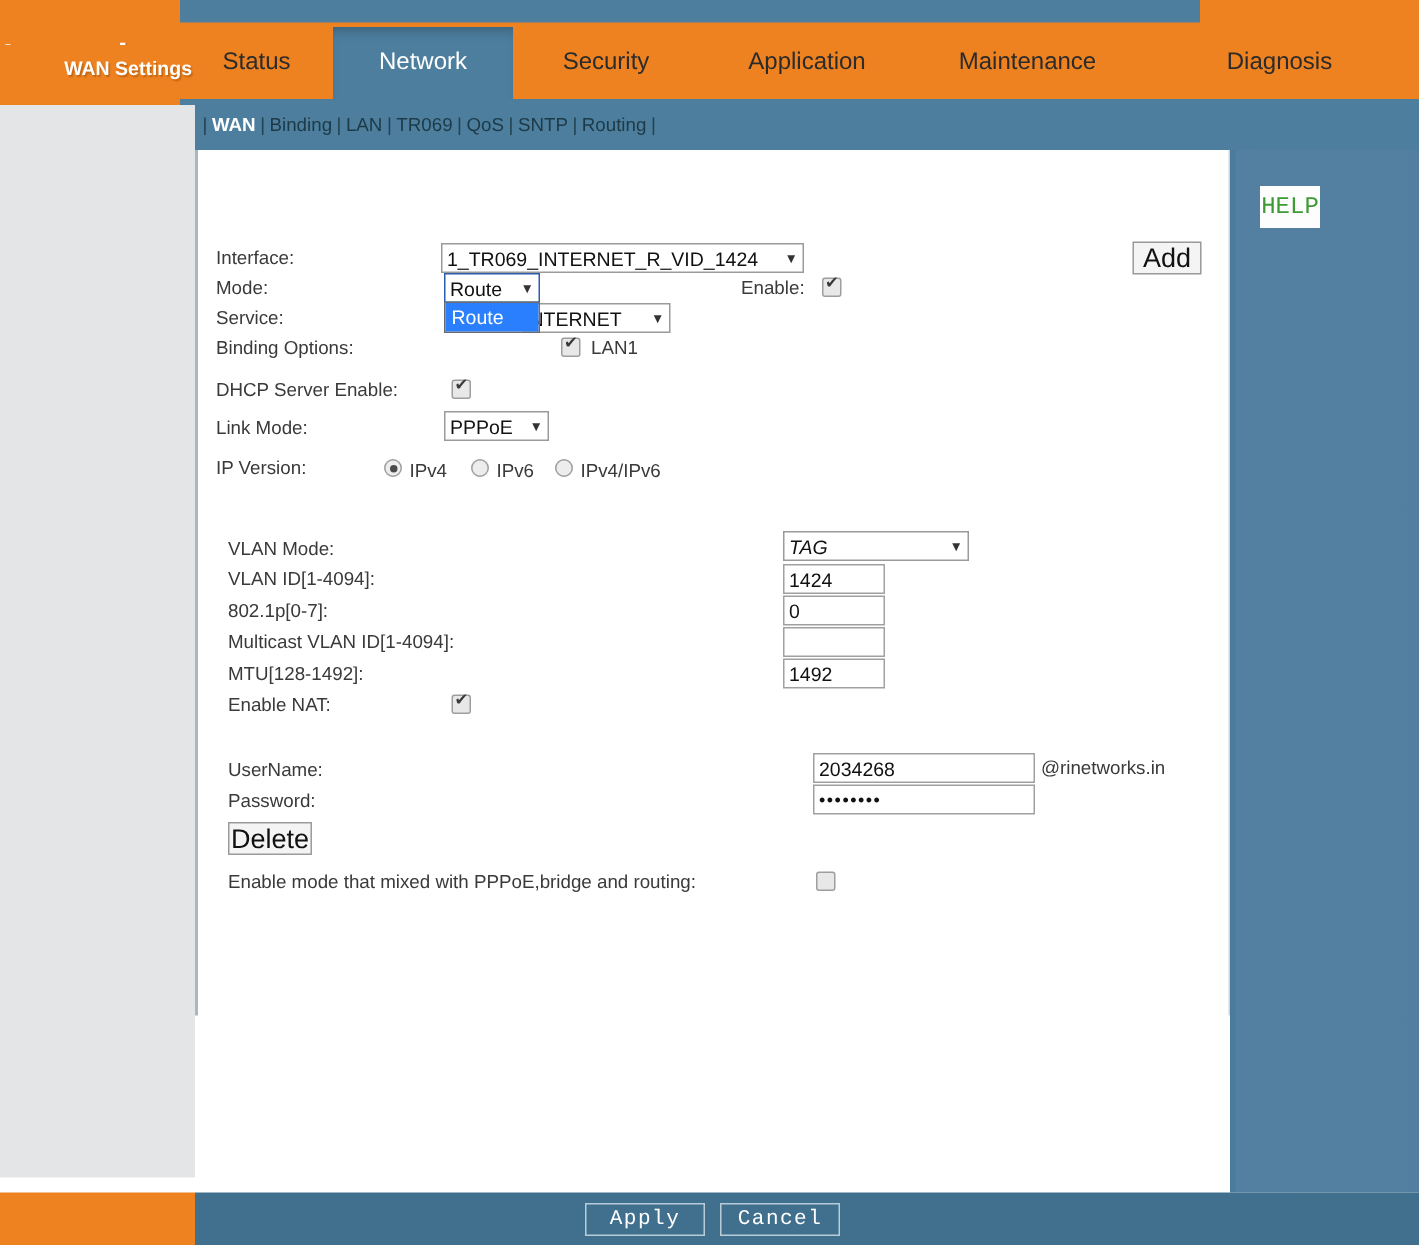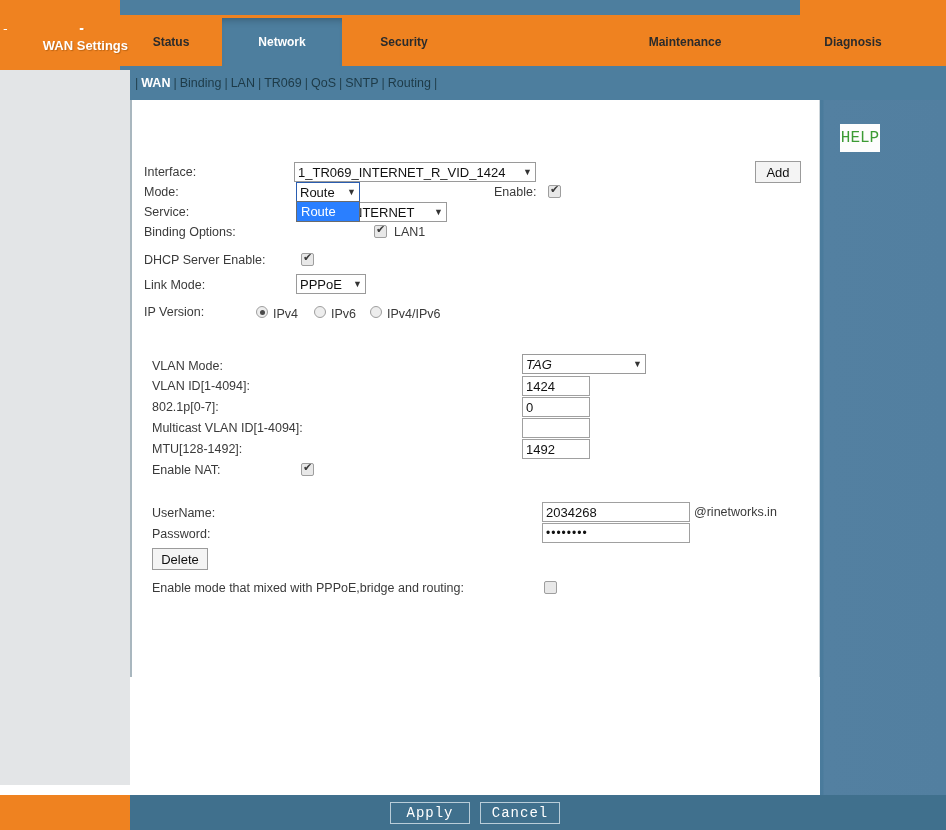--- a/index.html
+++ b/index.html
@@ -43,21 +43,21 @@
   }
 
   
   #tabbar {
     position: absolute; left: 120px; top: 18px; width: 826px; height: 48px;
     background: #ef8220;
   }
   .tab {
     position: absolute; top: 0; height: 48px;
     display: flex; align-items: center; justify-content: center;
-    font-size: 12px; font-weight: bold; color: #2b2b2b;
+    font-size: 16px; font-weight: normal; color: #2b2b2b;
     cursor: pointer; white-space: nowrap; text-align: right;
   }
   .tab.active {
     background: #4d7e9e; color: #ffffff;
     box-shadow: inset 0 7px 9px -6px rgba(0,0,0,.30);
   }
 
   
   #subnav {
     position: absolute; left: 120px; top: 66px; width: 826px; height: 34px;
@@ -181,21 +181,21 @@
   }
   .rlbl {
     position: absolute; font-size: 12.5px; color: #3a3a3a;
     line-height: 12px; white-space: nowrap;
   }
 
   .btn-sm {
     position: absolute; height: 22px; min-width: 44px;
     background: #f4f4f4;
     border: 1px solid #9b9b9b;
-    font-size: 13px; color: #111;
+    font-size: 18px; color: #111;
     display: flex; align-items: center; justify-content: center;
     cursor: pointer;
   }
 
   .inline-txt {
     position: absolute; font-size: 12.5px; color: #3a3a3a;
     line-height: 20px; white-space: nowrap;
   }
 
   
@@ -219,20 +219,21 @@
 </div>
 
 <div id="brand">
   <div class="brand-text">Network</div>
 </div>
 
 <div id="tabbar">
   <div class="tab" style="left:0px;   width:102px;">Status</div>
   <div class="tab active" style="left:102px; width:120px;">Network</div>
   <div class="tab" style="left:222px; width:124px;">Security</div>
+  <div class="tab" style="left:346px; width:144px;">Application</div>
   <div class="tab" style="left:490px; width:150px;">Maintenance</div>
   <div class="tab" style="left:640px; width:186px;">Diagnosis</div>
 </div>
 
 <div id="subnav">
   <span class="sep">|</span>
   <span class="sn-link active">WAN</span>
   <span class="sep">|</span>
   <span class="sn-link">Binding</span>
   <span class="sep">|</span>

